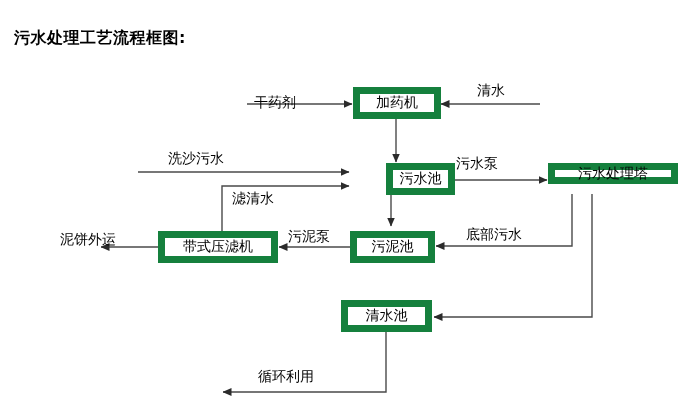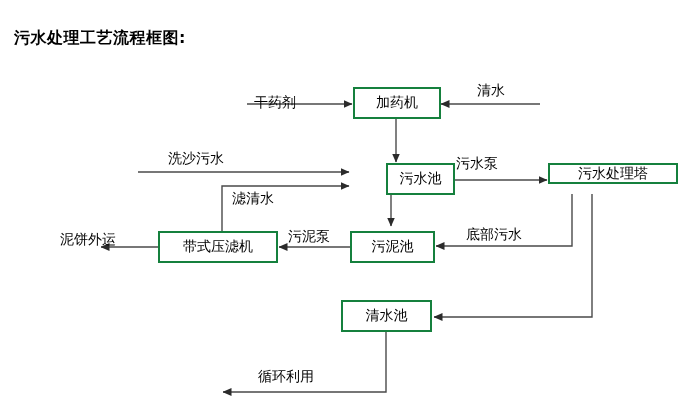--- a/index.html
+++ b/index.html
@@ -21,21 +21,21 @@
     top: 28px;
     font-size: 16px;
     font-weight: bold;
     color: #000000;
     letter-spacing: 0.5px;
     white-space: nowrap;
   }
   .node {
     position: absolute;
     box-sizing: border-box;
-    border: 2px solid #15803d;
+    border: 7px solid #15803d;
     background: #ffffff;
     display: flex;
     align-items: center;
     justify-content: center;
     font-size: 14px;
     color: #000000;
     white-space: nowrap;
     z-index: 3;
   }
   .edge-label {

